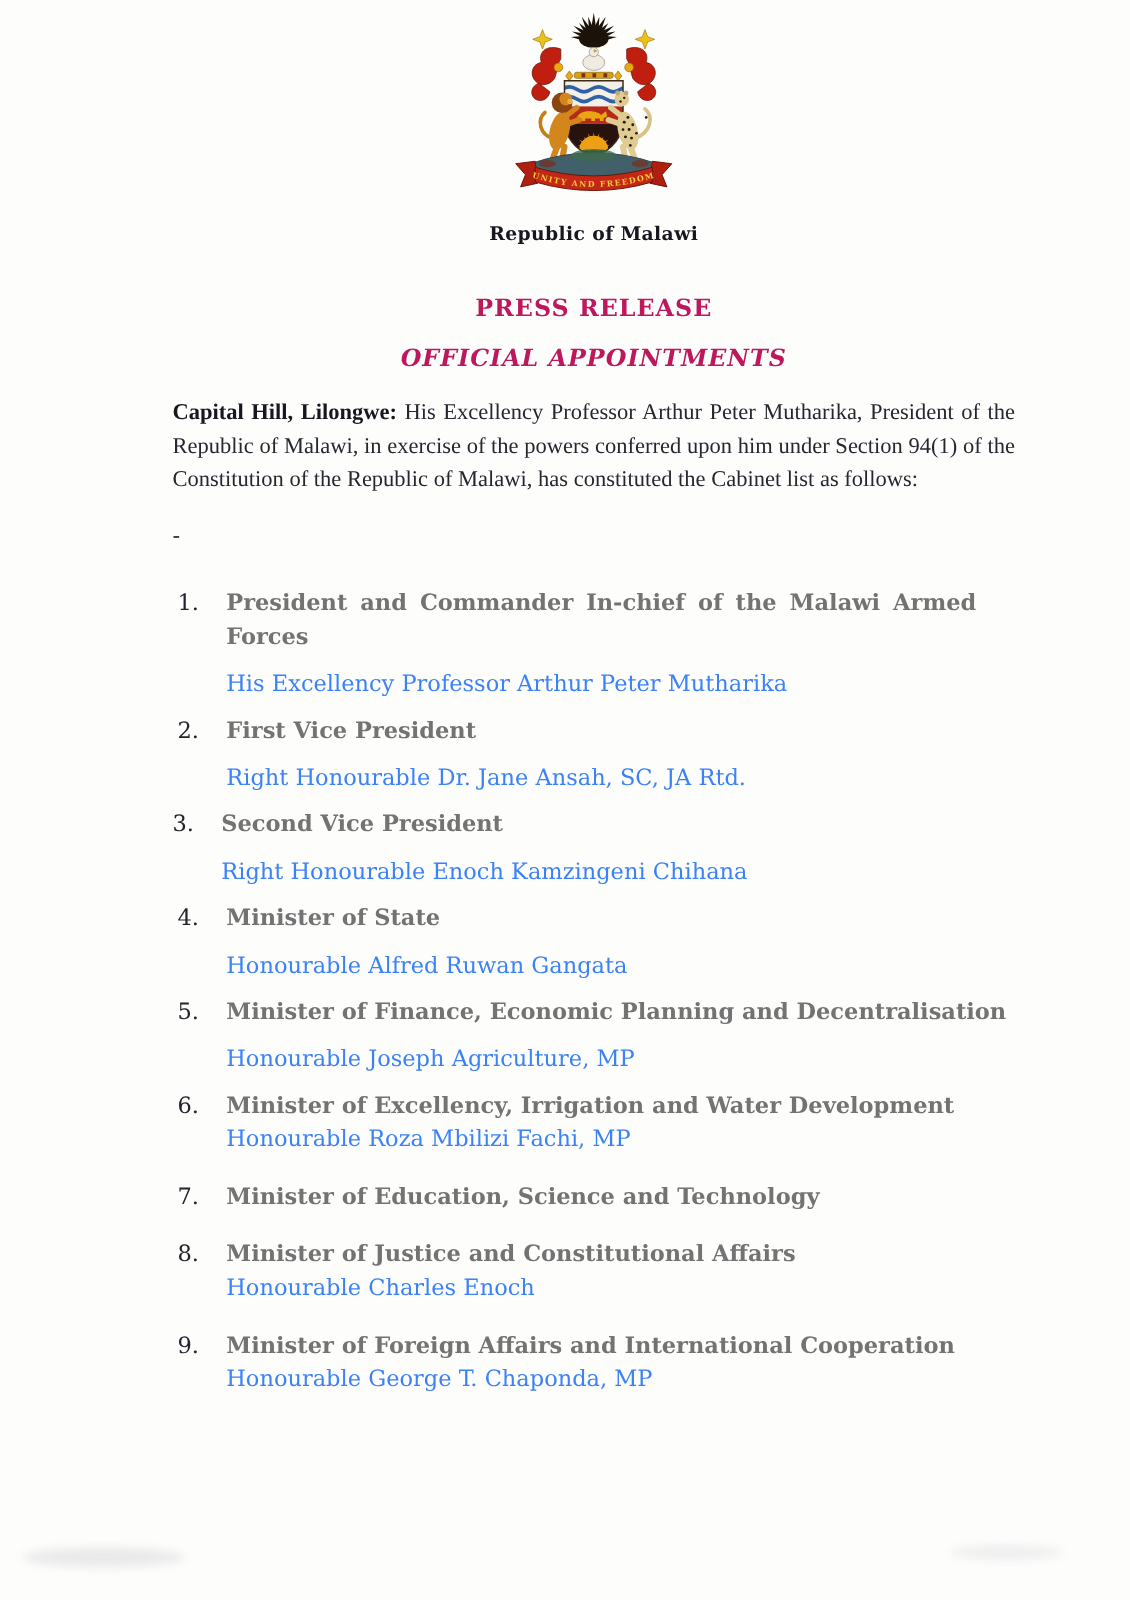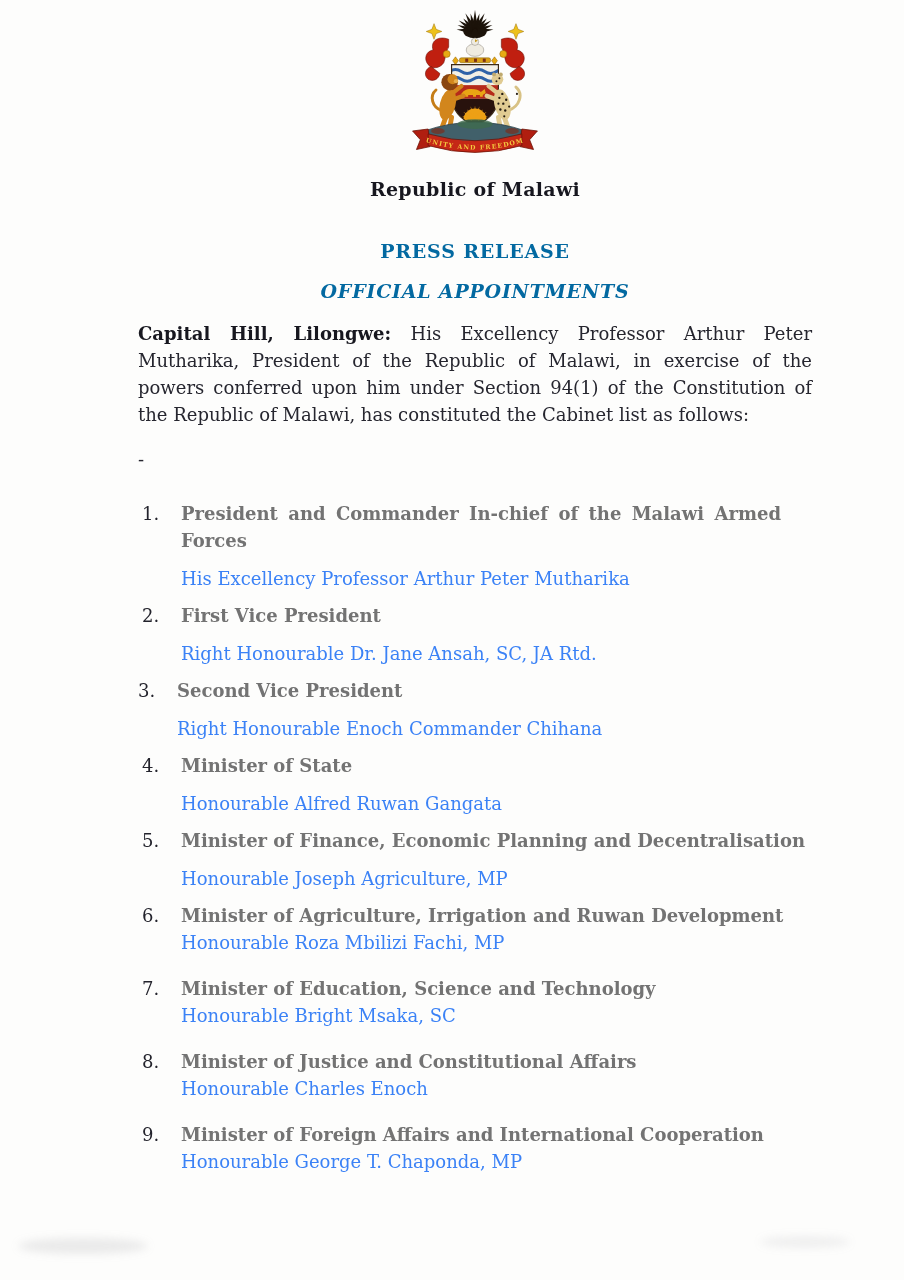--- a/index.html
+++ b/index.html
@@ -13,40 +13,41 @@
     color: #23232c;
     overflow: hidden;
   }
   .content { padding: 8px 92px 0 138px; }
 
   .crest-wrap { text-align: center; margin-top: 2px; }
 
   .org-name {
     text-align: center;
     font-weight: bold;
-    font-size: 19px;
+    font-size: 15px;
     letter-spacing: 0.3px;
     color: #17171f;
     margin-top: 4px;
   }
   .doc-title {
     text-align: center;
     font-weight: bold;
     font-size: 19px;
     letter-spacing: 0.8px;
-    color: #0369a1;
+    color: #be185d;
     margin-top: 40px;
   }
   .doc-subtitle { margin-top: 18px; font-style: italic; }
 
   .intro {
     font-size: 18px;
     line-height: 27px;
     text-align: justify;
     color: #26262f;
+    font-family: Liberation Serif, serif;
   }
   .intro .lead { font-weight: bold; color: #17171f; }
   .dash-line { font-size: 18px; line-height: 27px; color: #26262f; }
 
   .list { margin-top: 27px; }
   .item { display: flex; font-size: 18px; line-height: 27px; margin-top: 10px; }
   .item:first-child { margin-top: 0; }
   .item.g2 + .item.g2 { margin-top: 19px; }
   .item .num { width: 39px; flex: none; padding-left: 4px; color: #23232c; }
   .item:nth-child(3) .num { padding-left: 0; }
@@ -234,21 +235,21 @@
     <div class="body">
       <div class="title">First Vice President</div>
       <div class="name">Right Honourable Dr. Jane Ansah, SC, JA Rtd.</div>
     </div>
   </div>
 
   <div class="item g1">
     <div class="num">3.</div>
     <div class="body">
       <div class="title">Second Vice President</div>
-      <div class="name">Right Honourable Enoch Commander Chihana</div>
+      <div class="name">Right Honourable Enoch Kamzingeni Chihana</div>
     </div>
   </div>
 
   <div class="item g1">
     <div class="num">4.</div>
     <div class="body">
       <div class="title">Minister of State</div>
       <div class="name">Honourable Alfred Ruwan Gangata</div>
     </div>
   </div>
@@ -257,30 +258,29 @@
     <div class="num">5.</div>
     <div class="body">
       <div class="title">Minister of Finance, Economic Planning and Decentralisation</div>
       <div class="name">Honourable Joseph Agriculture, MP</div>
     </div>
   </div>
 
   <div class="item g2">
     <div class="num">6.</div>
     <div class="body">
-      <div class="title">Minister of Agriculture, Irrigation and Ruwan Development</div>
+      <div class="title">Minister of Excellency, Irrigation and Water Development</div>
       <div class="name">Honourable Roza Mbilizi Fachi, MP</div>
     </div>
   </div>
 
   <div class="item g2">
     <div class="num">7.</div>
     <div class="body">
       <div class="title">Minister of Education, Science and Technology</div>
-      <div class="name">Honourable Bright Msaka, SC</div>
     </div>
   </div>
 
   <div class="item g2">
     <div class="num">8.</div>
     <div class="body">
       <div class="title">Minister of Justice and Constitutional Affairs</div>
       <div class="name">Honourable Charles Enoch</div>
     </div>
   </div>

